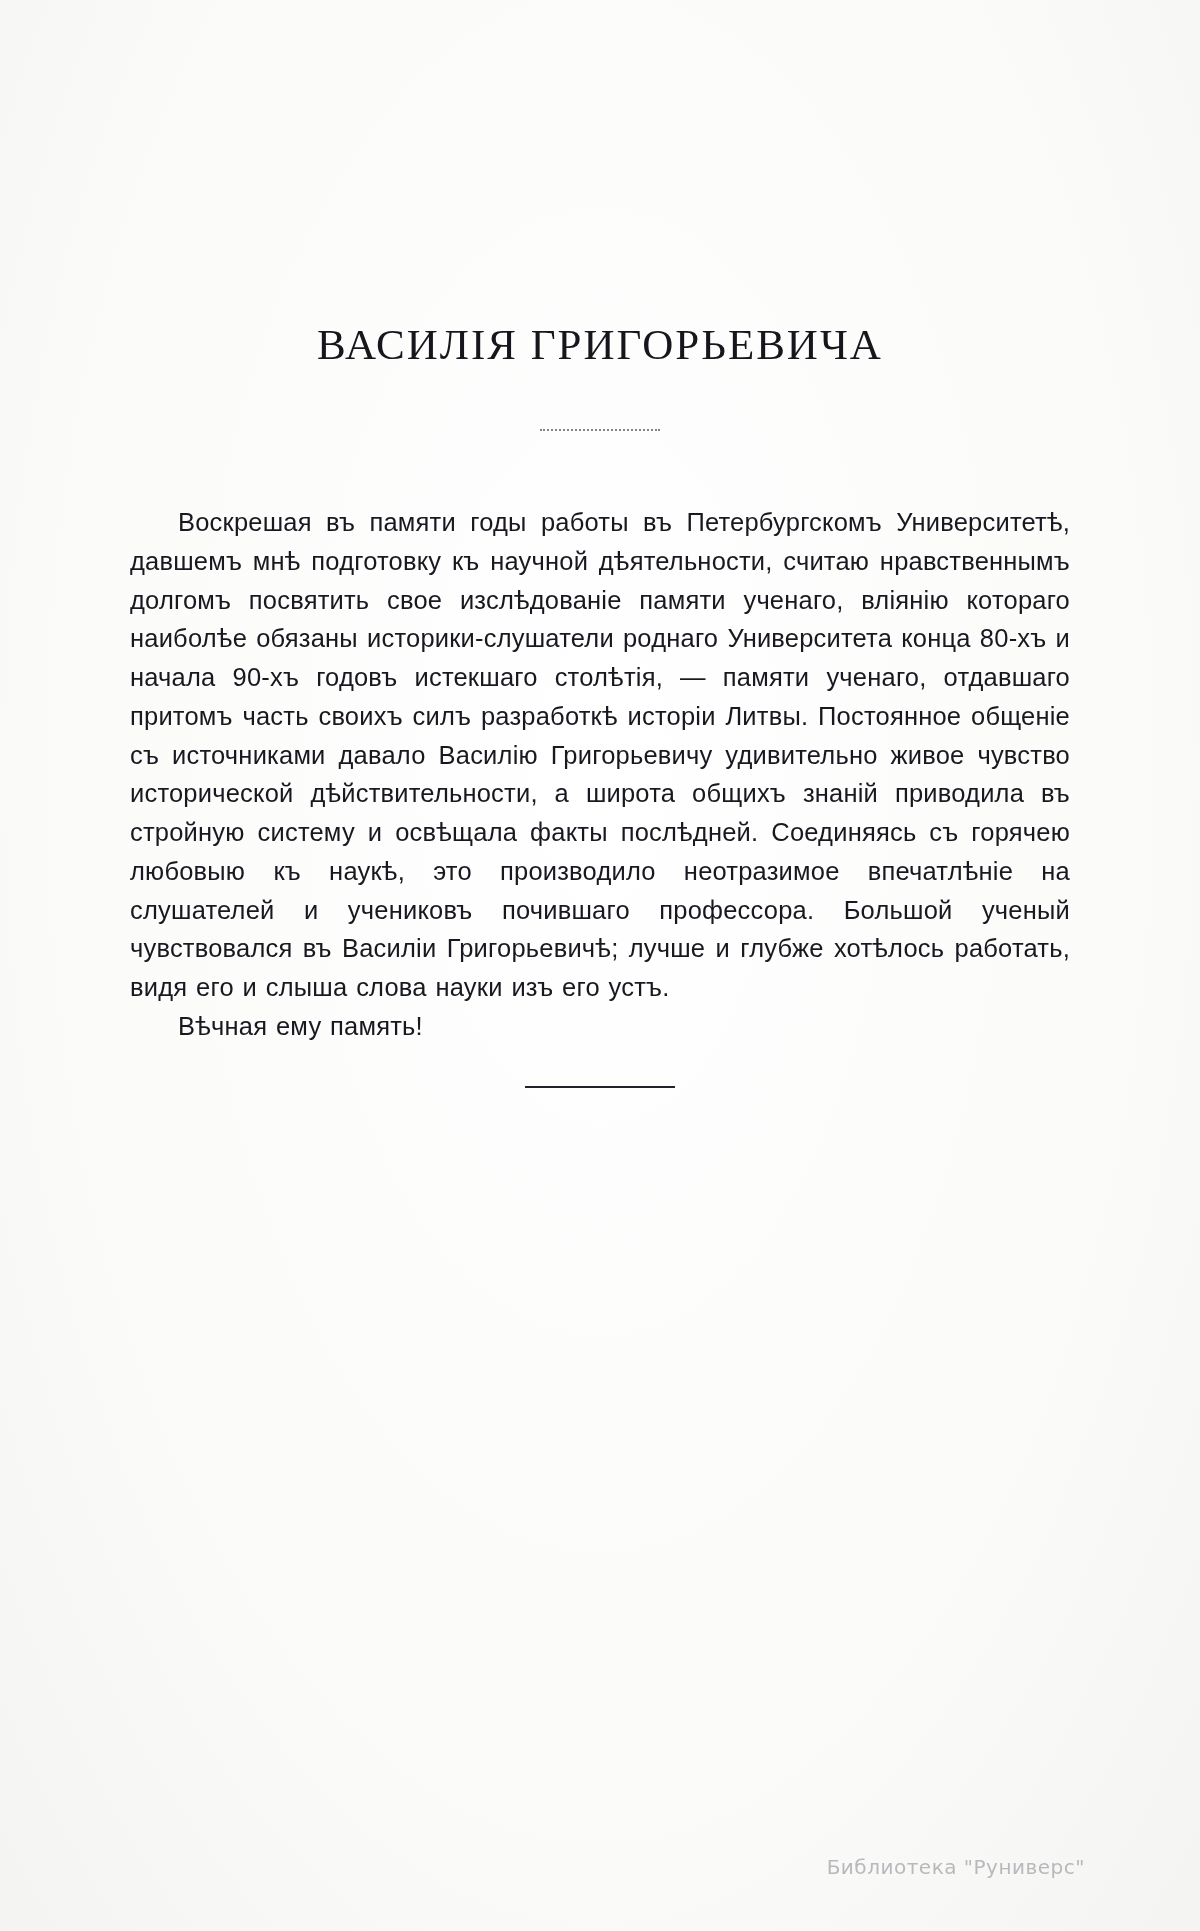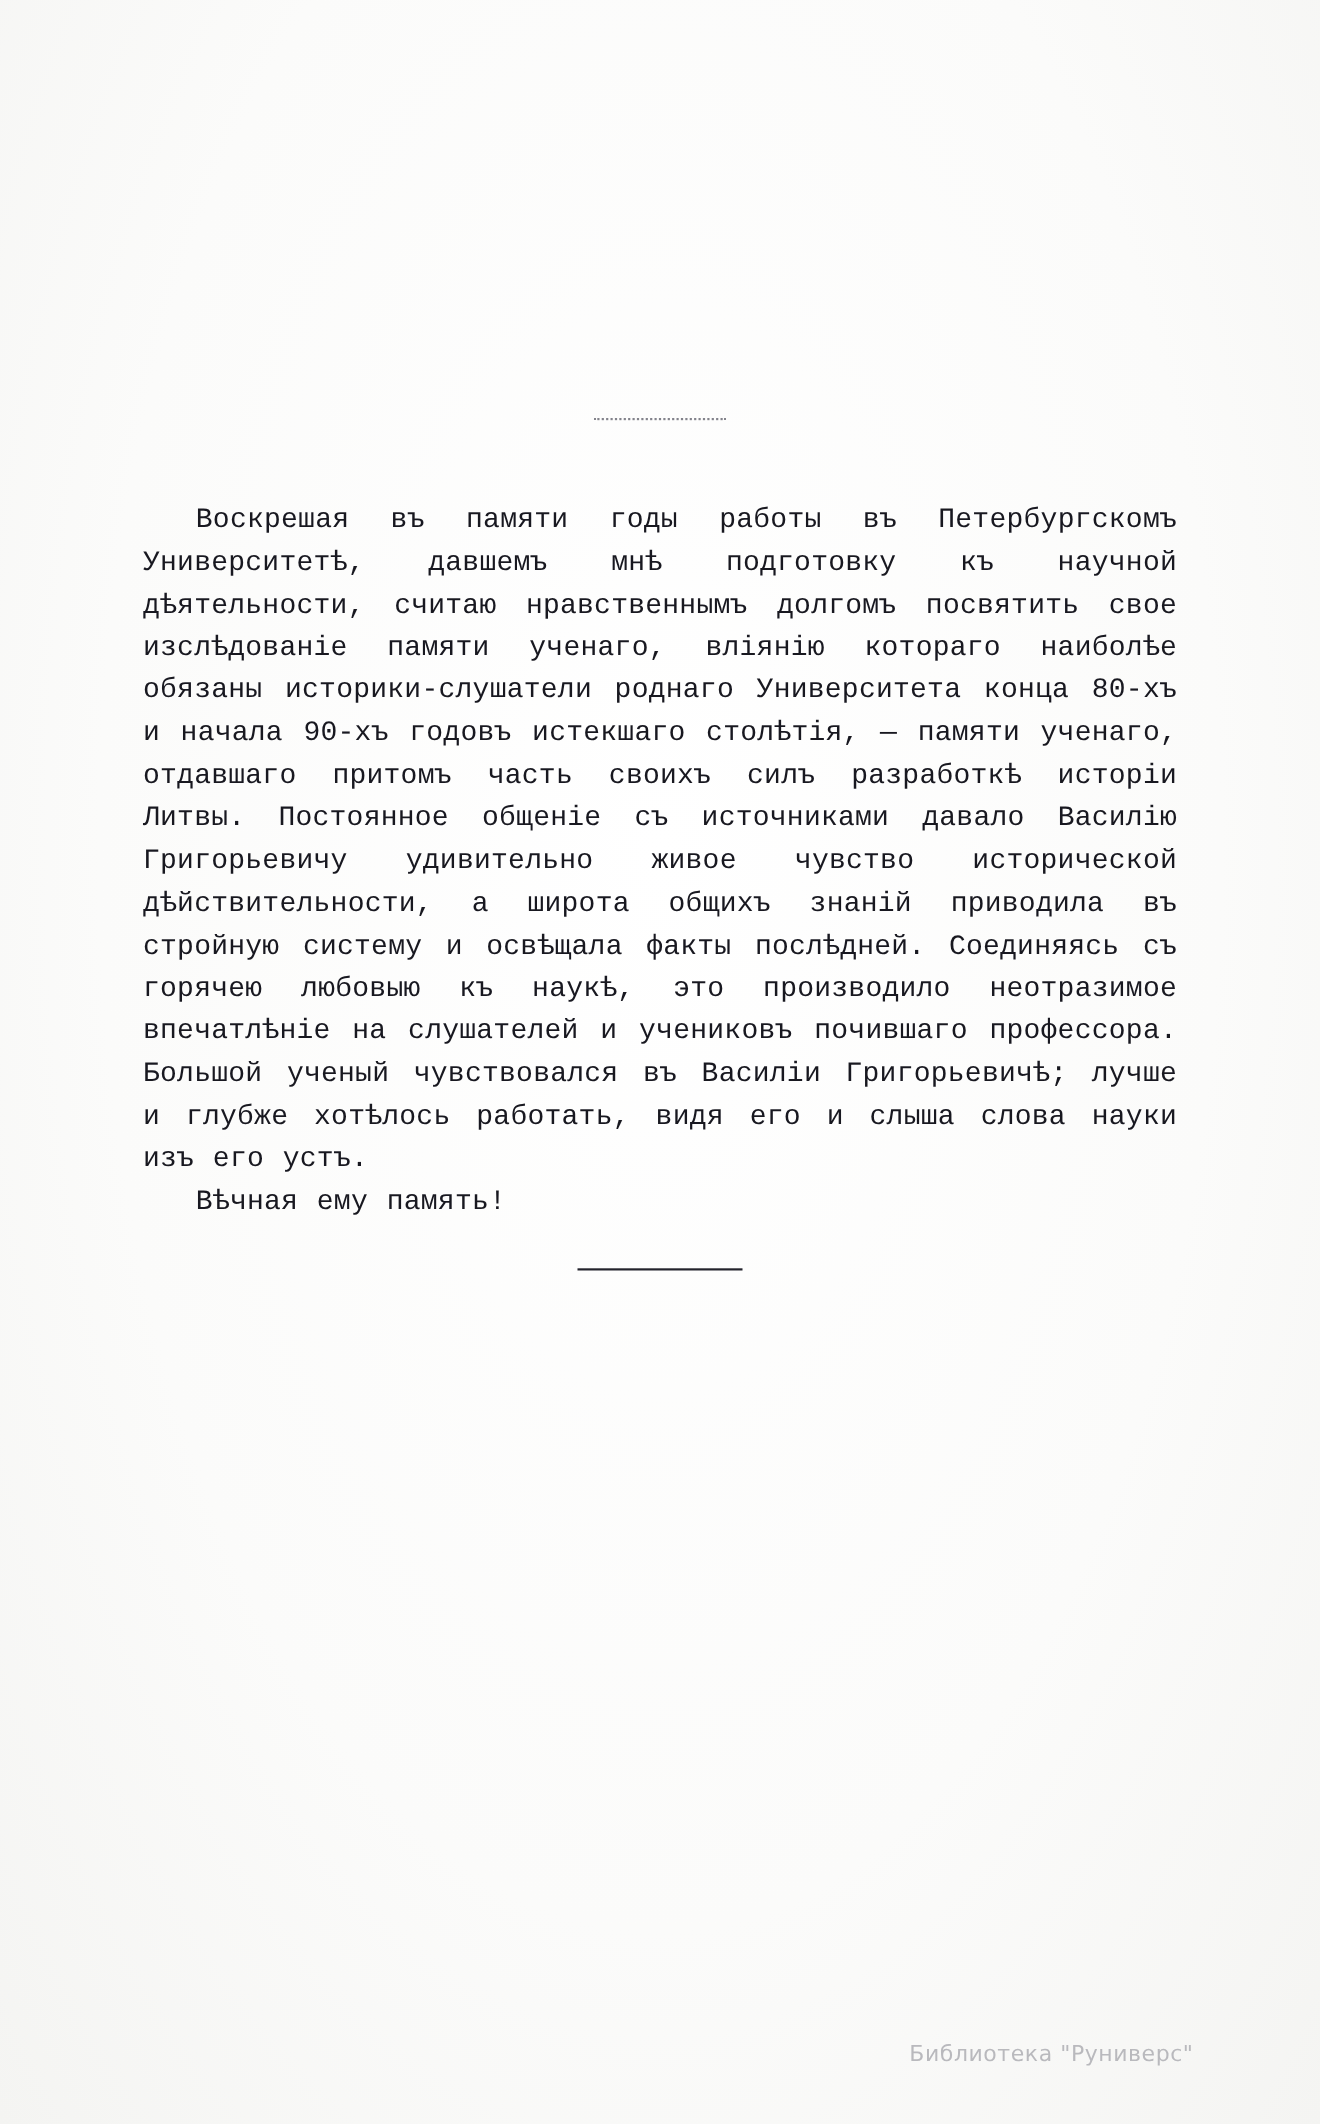--- a/index.html
+++ b/index.html
@@ -81,21 +81,21 @@
   .rule-dashed {
     width: 120px;
     margin: 60px auto 0 auto;
     border: 0;
     border-top: 2px dotted #6e6e78;
     opacity: 0.85;
   }
 
   .body-text {
     margin: 72px 0 0 0;
-    font-family: Liberation Mono, monospace;
+    font-family: Liberation Sans, sans-serif;
     font-size: 25.5px;
     line-height: 1.52;
     text-align: justify;
     text-justify: inter-word;
     color: #181820;
     letter-spacing: 0.2px;
     word-spacing: 1.5px;
   }
 
   .body-text p {
@@ -127,20 +127,21 @@
 </style>
 </head>
 <body>
 
 <div class="page">
 
   <div class="content">
 
 
 
+    <div class="name-line-1">ВАСИЛІЯ  ГРИГОРЬЕВИЧА</div>
 
 
     <hr class="rule-dashed">
 
     <div class="body-text">
       <p>Воскрешая въ памяти годы работы въ Петербургскомъ Университетѣ, давшемъ мнѣ подготовку къ научной дѣятельности, считаю нравственнымъ долгомъ посвятить свое изслѣдованіе памяти ученаго, вліянію котораго наиболѣе обязаны историки-слушатели роднаго Университета конца 80-хъ и начала 90-хъ годовъ истекшаго столѣтія, — памяти ученаго, отдавшаго притомъ часть своихъ силъ разработкѣ исторіи Литвы. Постоянное общеніе съ источниками давало Василію Григорьевичу удивительно живое чувство исторической дѣйствительности, а широта общихъ знаній приводила въ стройную систему и освѣщала факты послѣдней. Соединяясь съ горячею любовыю къ наукѣ, это производило неотразимое впечатлѣніе на слушателей и учениковъ почившаго профессора. Большой ученый чувствовался въ Василіи Григорьевичѣ; лучше и глубже хотѣлось работать, видя его и слыша слова науки изъ его устъ.</p>
       <p>Вѣчная ему память!</p>
     </div>
 
     <hr class="rule-solid">

